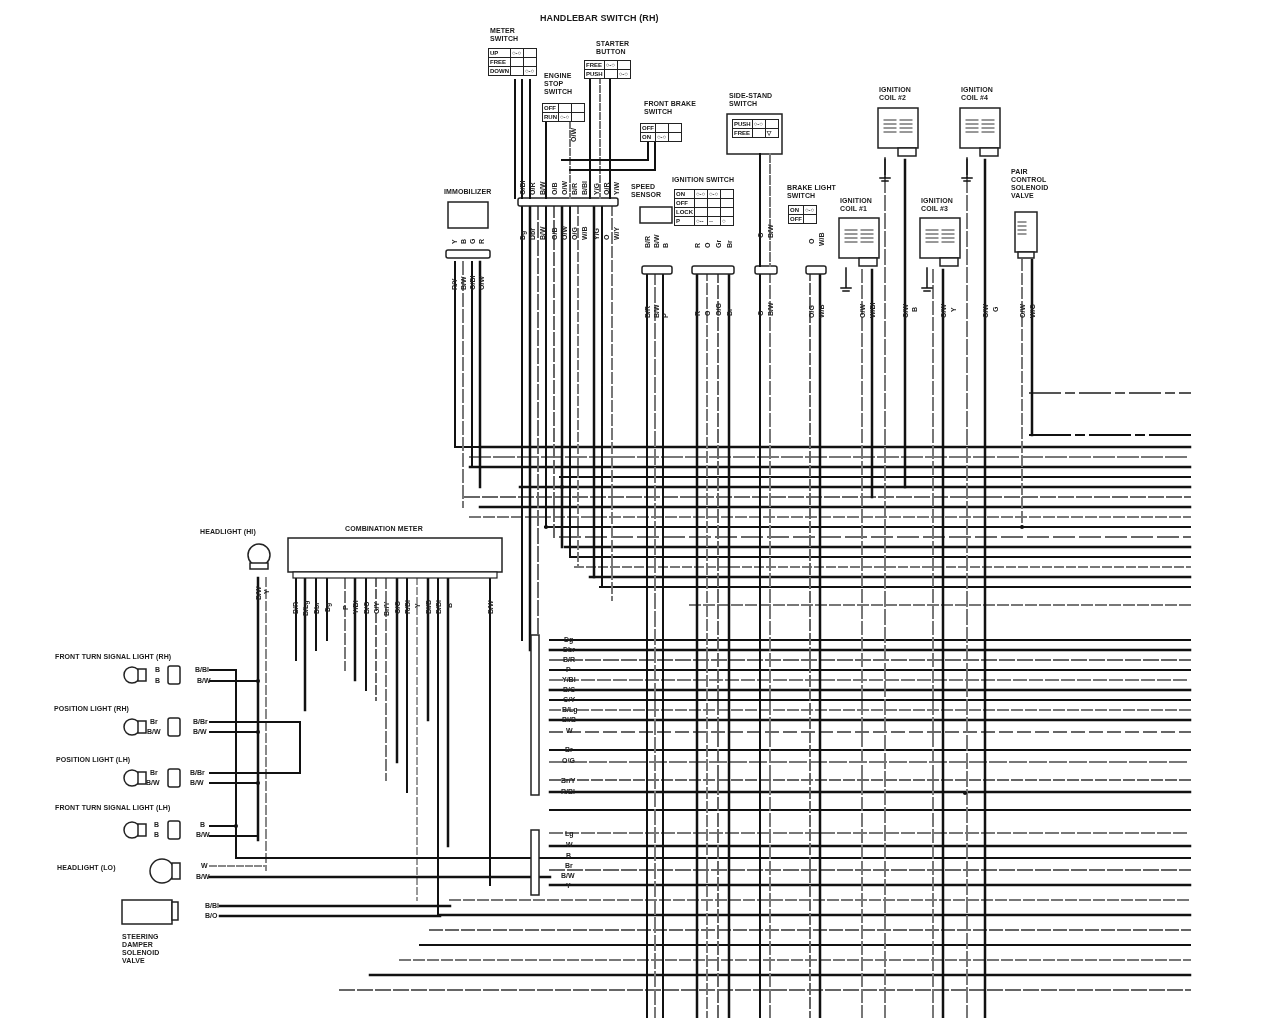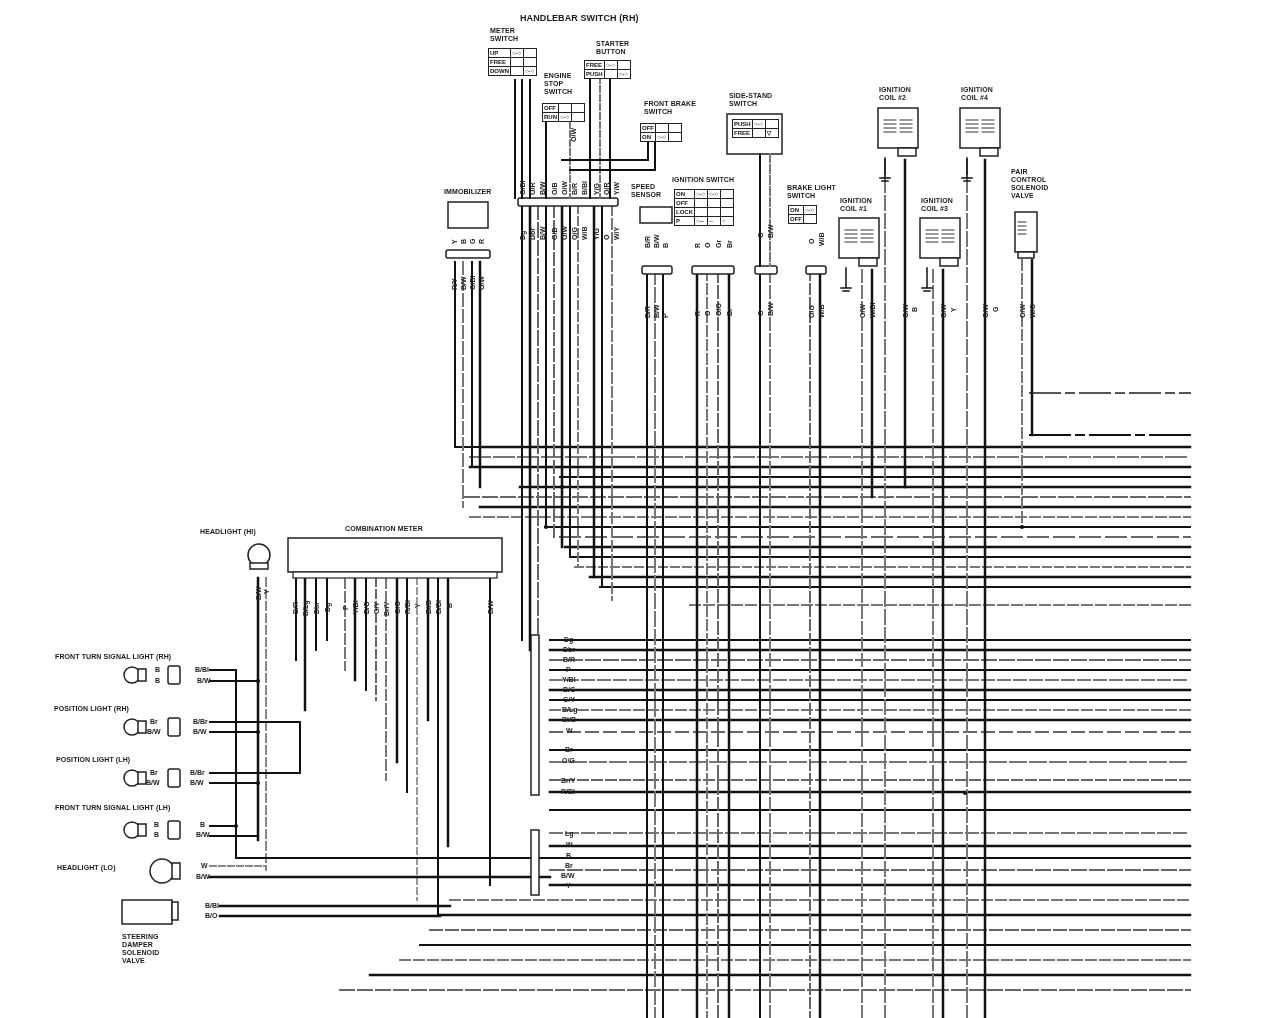--- a/index.html
+++ b/index.html
@@ -235,21 +235,21 @@
 
     <g stroke-width="1.5">
       <path d="M885 158 v20 M880 178 h10 M882 181 h6"></path>
       <path d="M967 158 v20 M962 178 h10 M964 181 h6"></path>
       <path d="M846 268 v20 M841 288 h10 M843 291 h6"></path>
       <path d="M927 268 v20 M922 288 h10 M924 291 h6"></path>
     </g>
   </g>
 </svg>
 
-<div class="lbl" style="left:520px;top:13px;">HANDLEBAR SWITCH (RH)</div>
+<div class="lbl" style="left:540px;top:13px;">HANDLEBAR SWITCH (RH)</div>
 <div class="lbl sm" style="left:490px;top:27px;">METER
 SWITCH</div>
 <div class="lbl sm" style="left:596px;top:40px;">STARTER
 BUTTON</div>
 <div class="lbl sm" style="left:544px;top:72px;">ENGINE
 STOP
 SWITCH</div>
 <div class="lbl sm" style="left:644px;top:100px;">FRONT BRAKE
 SWITCH</div>
 <div class="lbl sm" style="left:729px;top:92px;">SIDE-STAND

